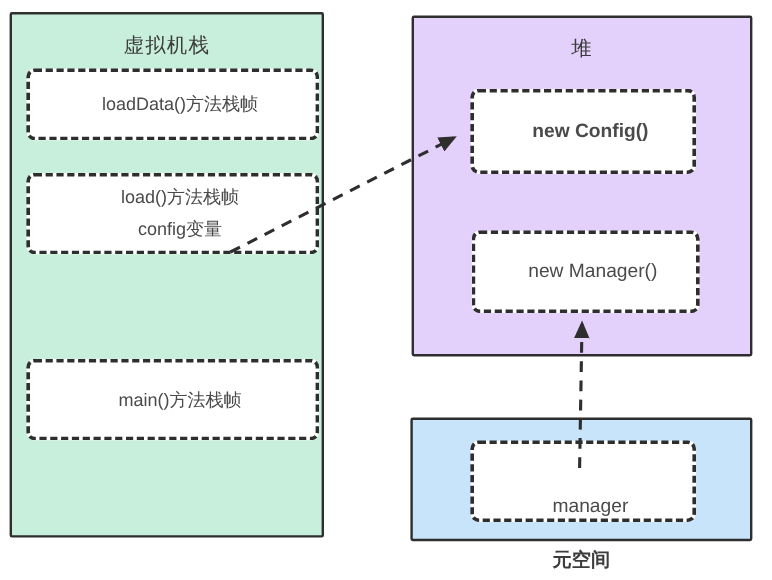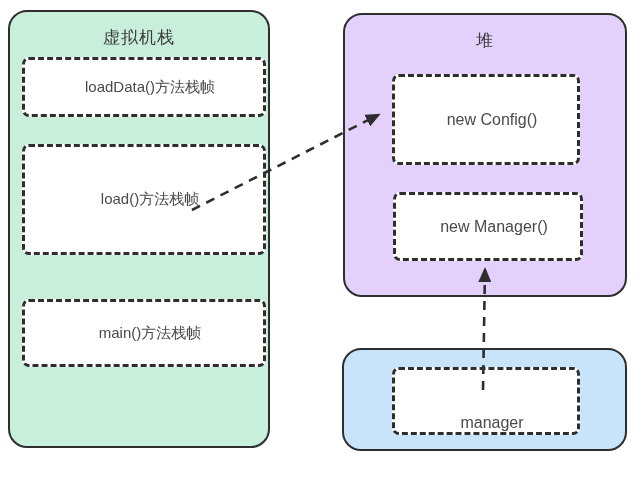--- a/index.html
+++ b/index.html
@@ -18,21 +18,21 @@
   .canvas {
     position: relative;
     width: 643px;
     height: 483px;
     background: #ffffff;
     overflow: hidden;
   }
   .container {
     position: absolute;
     border: 2px solid var(--border-dark);
-    border-radius: 19px;
+    border-radius: 2px;
   }
   .container-title {
     text-align: center;
     font-size: 17px;
     color: #3c3c3c;
     padding-top: 14px;
     letter-spacing: 1px;
   }
   .stack {
     left: 8px; top: 10px;
@@ -58,24 +58,24 @@
     flex-direction: column;
     align-items: center;
     justify-content: center;
     font-size: 15px;
     color: var(--text-dark);
     text-align: center;
     padding-left: 12px;
   }
   
   .frame-loaddata { left: 12px; top: 45px;  width: 244px; height: 60px; }
-  .frame-load     { left: 12px; top: 132px; width: 244px; height: 111px; justify-content: space-evenly; }
+  .frame-load     { left: 12px; top: 132px; width: 244px; height: 68px; justify-content: space-evenly; }
   .frame-main     { left: 12px; top: 287px; width: 244px; height: 68px; }
   
-  .obj-config  { left: 47px; top: 59px;  width: 188px; height: 91px; font-size: 16px; }
+  .obj-config  { left: 47px; top: 59px;  width: 188px; height: 71px; font-size: 16px; font-weight: bold; }
   .obj-manager { left: 48px; top: 177px; width: 190px; height: 69px; font-size: 16px; }
   
   .item-manager { left: 48px; top: 17px; width: 188px; height: 68px; font-size: 16px; justify-content: flex-end; }
   .metaspace-label {
     position: absolute;
     left: 342px; top: 457px;
     width: 285px;
     text-align: center;
     font-size: 16px;
     font-weight: bold;
@@ -99,20 +99,21 @@
 
 <div class="canvas">
 
   <div class="container stack">
     <div class="container-title">虚拟机栈</div>
     <div class="dashed-box frame-loaddata">
       <span>loadData()方法栈帧</span>
     </div>
     <div class="dashed-box frame-load">
       <span>load()方法栈帧</span>
+      <span>config变量</span>
     </div>
     <div class="dashed-box frame-main">
       <span>main()方法栈帧</span>
     </div>
   </div>
 
   <div class="container heap">
     <div class="container-title">堆</div>
     <div class="dashed-box obj-config">
       <span>new Config()</span>
@@ -120,20 +121,21 @@
     <div class="dashed-box obj-manager">
       <span>new Manager()</span>
     </div>
   </div>
 
   <div class="container metaspace">
     <div class="dashed-box item-manager">
       <span>manager</span>
     </div>
   </div>
+  <div class="metaspace-label">元空间</div>
 
   <svg class="arrows" viewBox="0 0 643 483">
     <defs>
       <marker id="arrowhead" markerUnits="userSpaceOnUse" markerWidth="15" markerHeight="13" refX="12" refY="6.5" orient="auto">
         <path d="M0,0 L15,6.5 L0,13 z" fill="#2e2e2e"></path>
       </marker>
     </defs>
     <line class="arrow-line" x1="192" y1="210" x2="378" y2="115" marker-end="url(#arrowhead)"></line>
     <line class="arrow-line" x1="483" y1="390" x2="485" y2="270" marker-end="url(#arrowhead)"></line>
   </svg>

